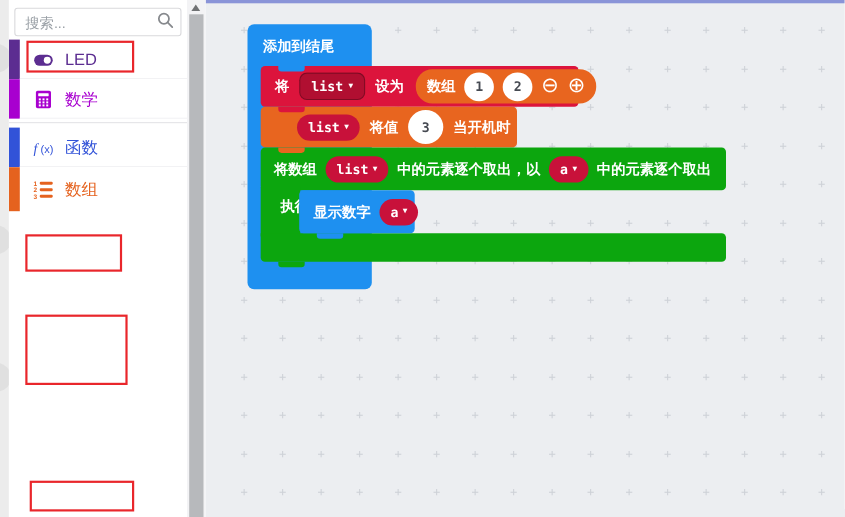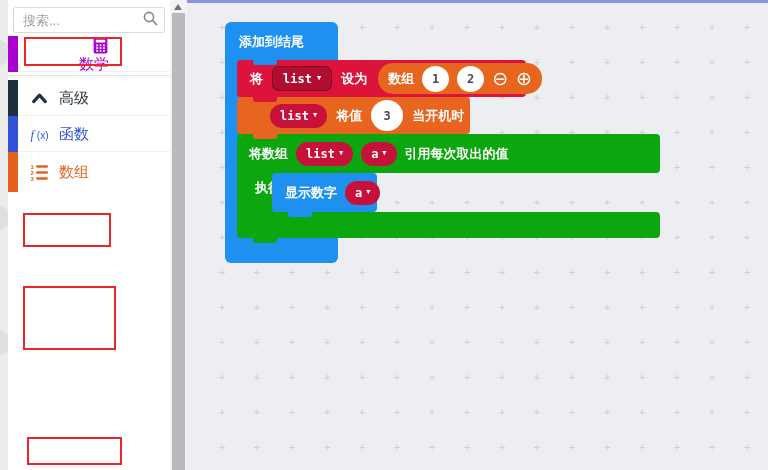--- a/index.html
+++ b/index.html
@@ -72,51 +72,52 @@
 
 <div class="sidebar">
   <div class="search-row">
     <input class="search-input" placeholder="搜索..." style="">
     <svg class="search-icon" viewBox="0 0 17 17">
       <circle cx="7" cy="7" r="4.6" fill="none" stroke="#86898d" stroke-width="1.6"></circle>
       <line x1="10.6" y1="10.6" x2="14.6" y2="14.6" stroke="#86898d" stroke-width="1.6" stroke-linecap="round"></line>
     </svg>
   </div>
   <div id="cat-list">
-      <div class="cat-row" style="height: 36px; flex-direction: column;">
+      <div class="cat-row" style="height: 36px;">
+        <span class="cat-strip" style="background: rgb(92, 45, 145);"></span>
+        <span class="cat-icon" style="color: rgb(92, 45, 145);">
+          <svg viewBox="0 0 18 18">
+            <rect x="1" y="4.5" width="16" height="9.5" rx="4.75" fill="currentColor"></rect>
+            <circle cx="12.3" cy="9.25" r="3" fill="#fff"></circle>
+          </svg>
+        </span>
+        <span class="cat-label" style="color: rgb(92, 45, 145);">LED</span>
+        <span class="row-divider"></span>
+      </div>
+      <div class="cat-row" style="height: 36px;">
         <span class="cat-strip" style="background: rgb(168, 0, 207);"></span>
         <span class="cat-icon" style="color: rgb(168, 0, 207);">
           <svg viewBox="0 0 18 18">
             <rect x="2.5" y="1.5" width="13" height="15" rx="1.5" fill="currentColor"></rect>
             <rect x="4.5" y="3.5" width="9" height="2.6" rx="0.4" fill="#fff"></rect>
             <rect x="5" y="8" width="1.7" height="1.7" fill="#fff"></rect>
             <rect x="8.2" y="8" width="1.7" height="1.7" fill="#fff"></rect>
             <rect x="11.4" y="8" width="1.7" height="1.7" fill="#fff"></rect>
             <rect x="5" y="10.6" width="1.7" height="1.7" fill="#fff"></rect>
             <rect x="8.2" y="10.6" width="1.7" height="1.7" fill="#fff"></rect>
             <rect x="11.4" y="10.6" width="1.7" height="1.7" fill="#fff"></rect>
             <rect x="5" y="13.2" width="1.7" height="1.7" fill="#fff"></rect>
             <rect x="8.2" y="13.2" width="1.7" height="1.7" fill="#fff"></rect>
             <rect x="11.4" y="13.2" width="1.7" height="1.7" fill="#fff"></rect>
           </svg>
         </span>
         <span class="cat-label" style="color: rgb(168, 0, 207);">数学</span>
         <span class="row-divider"></span>
       </div>
       <div class="adv-gap"></div>
-      <div class="cat-row" style="height: 36px;">
-        <span class="cat-strip" style="background: rgb(30, 48, 57);"></span>
-        <span class="cat-icon" style="color: rgb(37, 50, 59);">
-          <svg viewBox="0 0 18 18">
-            <path d="M3.5 12 L9 5.8 L14.5 12" stroke="currentColor" fill="none" stroke-width="3" stroke-linecap="round" stroke-linejoin="round"></path>
-          </svg>
-        </span>
-        <span class="cat-label" style="color: rgb(37, 50, 59);">高级</span>
-        <span class="row-divider"></span>
-      </div>
       <div class="cat-row" style="height: 36px;">
         <span class="cat-strip" style="background: rgb(50, 83, 216);"></span>
         <span class="cat-icon" style="color: rgb(50, 83, 216);">
           <svg viewBox="0 0 18 18">
             <text x="0.5" y="13.5" font-size="12" font-style="italic" font-family="serif" fill="currentColor">f</text>
             <text x="6.5" y="13" font-size="9.5" fill="currentColor">(x)</text>
           </svg>
         </span>
         <span class="cat-label" style="color: rgb(50, 83, 216);">函数</span>
         <span class="row-divider"></span>
@@ -385,25 +386,26 @@
     <span class="numcircle big">3</span>
     <span>当开机时</span>
   </div>
 
   <div class="block blk-foreach">
     <span>将数组</span>
     <span class="pill">
       <span>list</span>
       <span class="caret">▼</span>
     </span>
+    <span>中的元素逐个取出，以</span>
     <span class="pill">
       <span>a</span>
       <span class="caret">▼</span>
     </span>
-    <span>引用每次取出的值</span>
+    <span>中的元素逐个取出</span>
   </div>
 
   <div class="block spine">
     <span>执行</span>
   </div>
 
   <div class="block blk-show">
     <span>显示数字</span>
     <span class="pill">
       <span>a</span>

